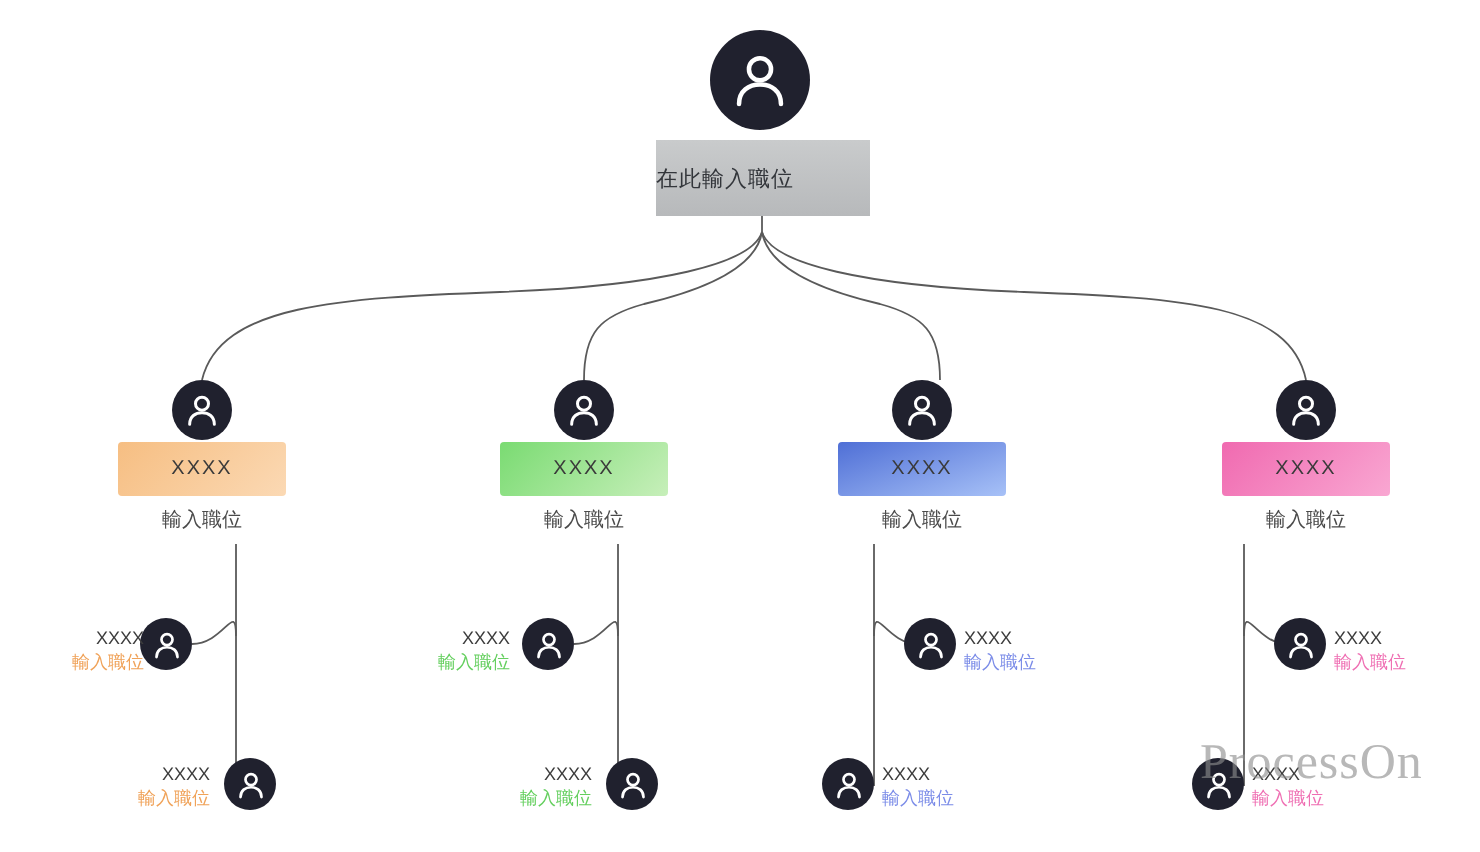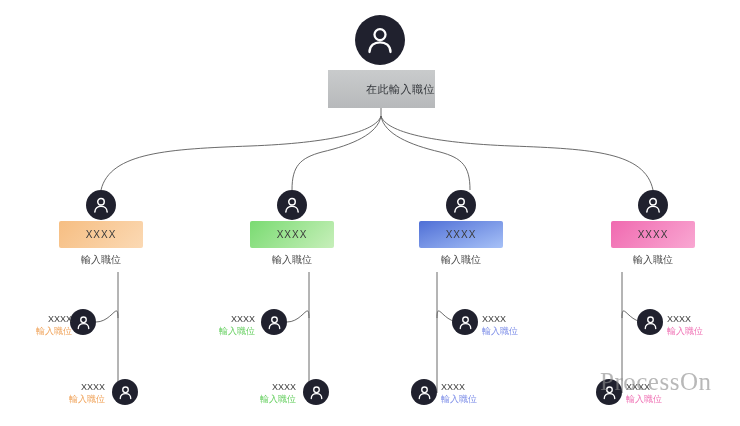--- a/index.html
+++ b/index.html
@@ -23,21 +23,21 @@
     position:absolute;
   }
   .avatar svg { display:block; }
 
   
   .root-avatar { width:50px; height:50px; left:355px; top:15px; }
   .root-box {
     position:absolute; left:328px; top:70px;
     width:107px; height:38px;
     background:linear-gradient(180deg,#c9cbcc 0%,#b7b9bb 100%);
-    display:flex; align-items:center; justify-content:flex-end;
+    display:flex; align-items:center; justify-content:flex-start;
     color:#33363b; font-size:11px; letter-spacing:.5px;
   }
   .l2-avatar { width:30px; height:30px; }
   .l2-box {
     position:absolute; width:84px; height:27px;
     display:flex; align-items:center; justify-content:center;
     font-size:10px; color:#3a3a3a; letter-spacing:1px;
     border-radius:2px;
   }
   .l2-caption {

